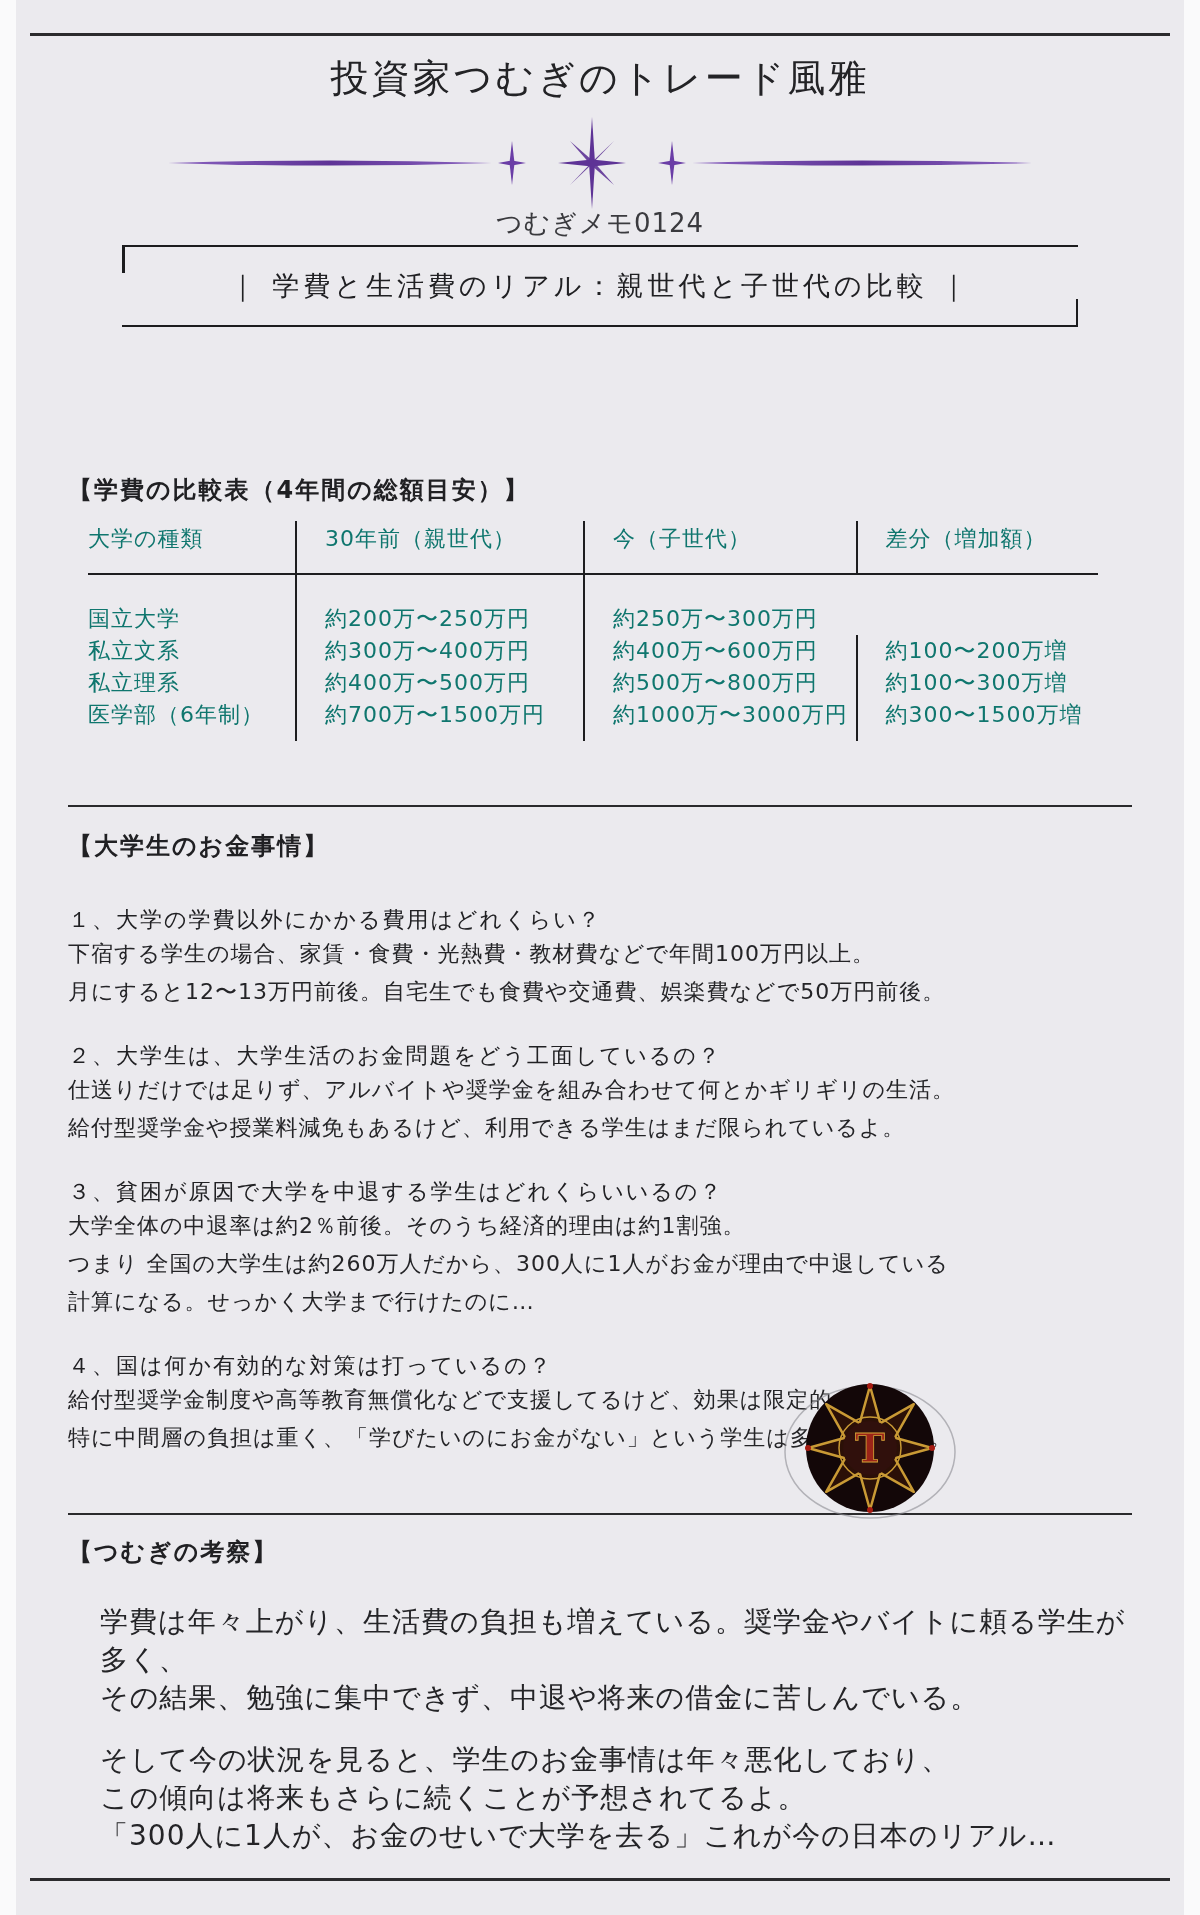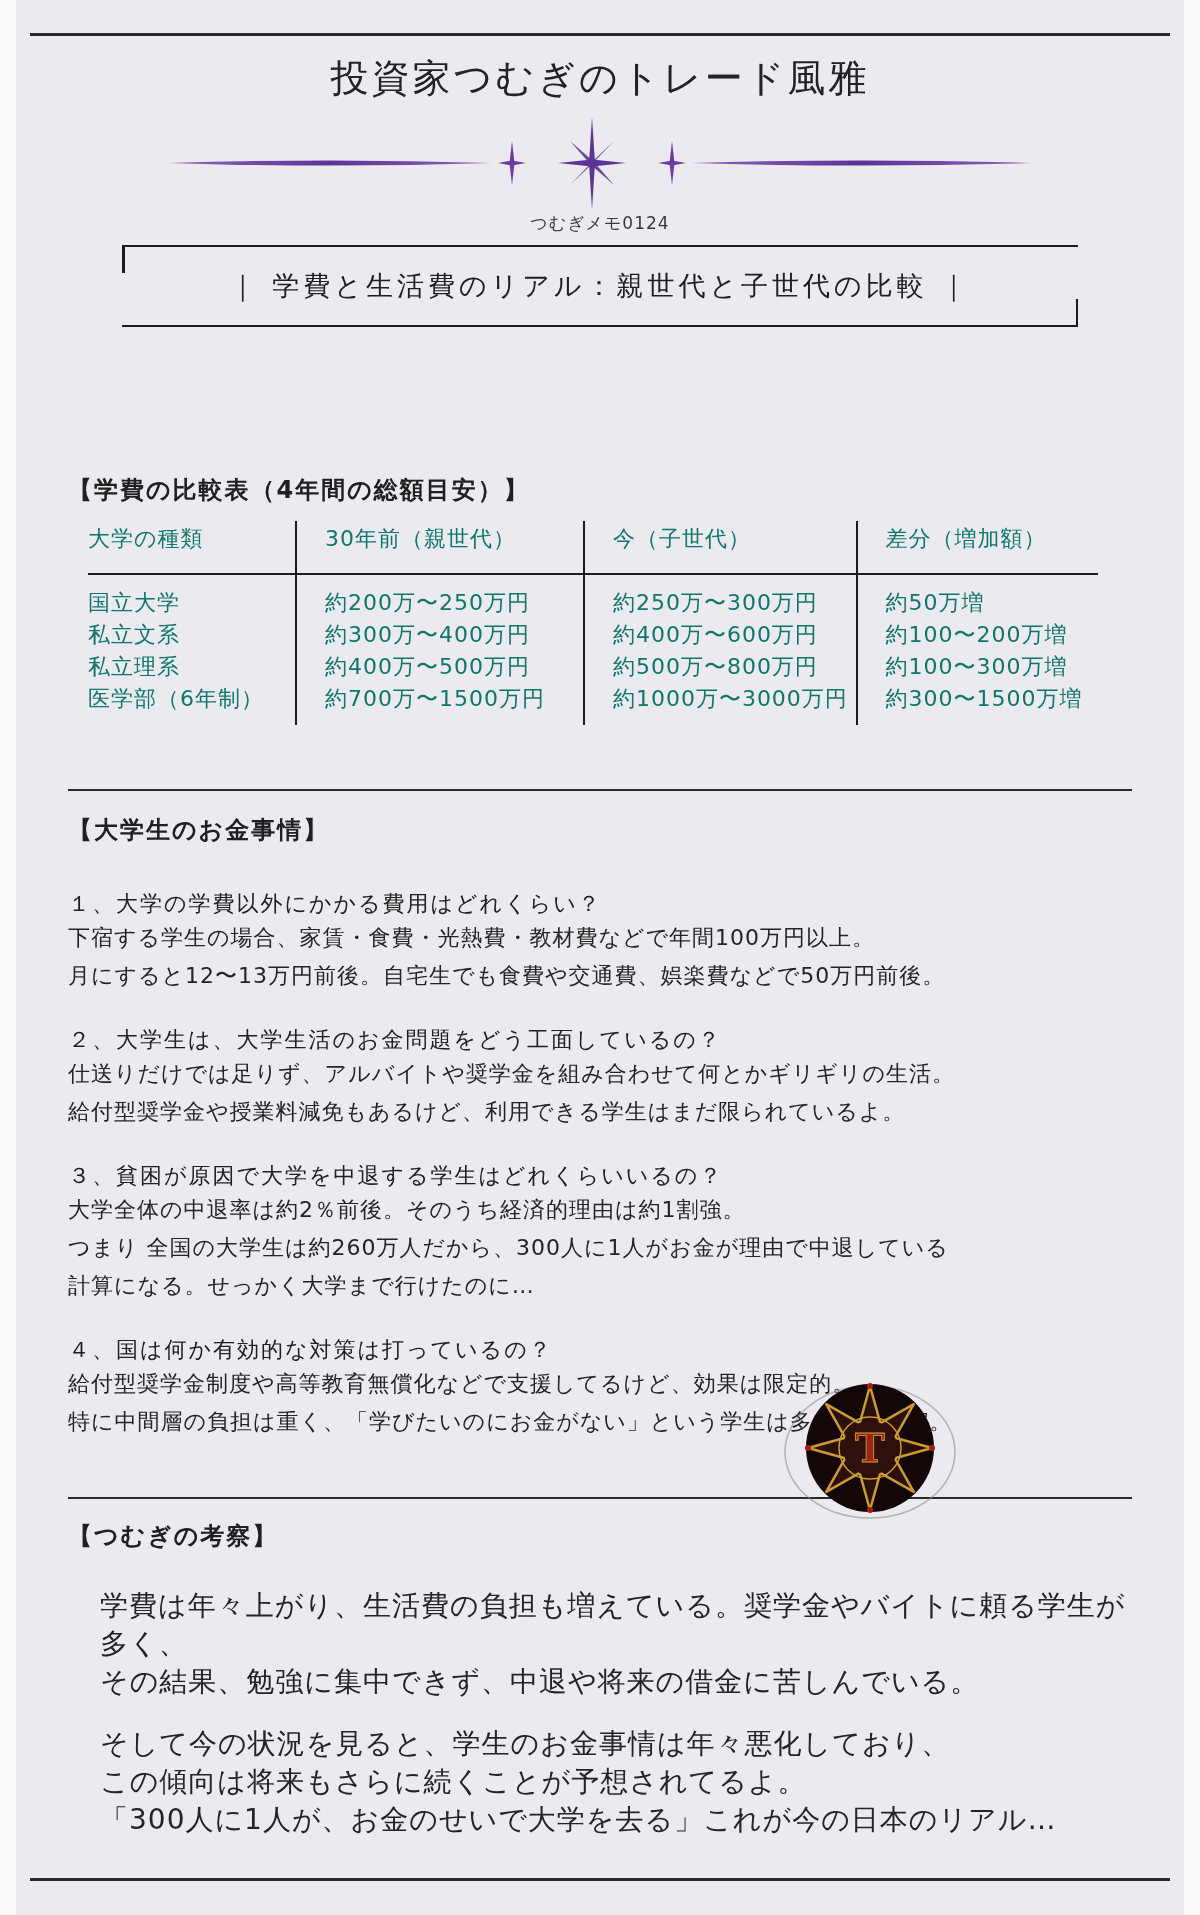--- a/index.html
+++ b/index.html
@@ -20,21 +20,21 @@
 
   .title{
     margin:42px 0 0;
     text-align:center;
     font-size:38px;font-weight:500;letter-spacing:3px;line-height:38px;
     color:#232326;
   }
   .divider-svg{display:block;margin:20px auto 0;}
   .memo{
     margin:0;text-align:center;
-    font-size:17px;line-height:28px;letter-spacing:1px;color:#3a3a3e;
+    font-size:26px;line-height:28px;letter-spacing:1px;color:#3a3a3e;
   }
 
   .frame{
     position:relative;
     margin:8px 54px 0;
     border-top:2.5px solid #1c1c1e;
     border-bottom:2.5px solid #1c1c1e;
     padding:22px 10px;
     text-align:center;
   }
@@ -48,21 +48,21 @@
   .st-tuition{margin-top:148px;}
   .st-money{margin-top:24px;}
   .st-insight{margin-top:22px;}
 
   .table{margin:16px 34px 0 20px;}
   .tr{display:grid;grid-template-columns:20.5% 28.5% 27% 24%;}
   .td{font-size:22px;letter-spacing:1px;color:#0f766e;}
   .thead .td{padding-top:4px;padding-bottom:20px;line-height:28px;border-bottom:2px solid #1d1d1f;}
   .td.c1,.td.c2,.td.c3{border-left:2px solid #1d1d1f;padding-left:28px;}
   .tbody-row .td{line-height:32px;}
-  .tbody-row.first .td{padding-top:12px;}
+  .tbody-row.first .td{padding-top:28px;}
   .tbody-row.last .td{padding-bottom:10px;}
 
   .rule{border:none;height:2px;background:#2a2a2c;margin:0;}
   .rule1{margin-top:64px;}
   .rule2{margin-top:56px;}
 
   .qa{margin-top:30px;}
   .qa-first{margin-top:44px;}
   .q{font-size:22px;line-height:30px;letter-spacing:2px;color:#202023;}
   .a{font-size:22px;line-height:38px;letter-spacing:1px;color:#242427;}
@@ -124,21 +124,20 @@
       <div class="tr thead">
         <div class="td c0">大学の種類</div>
         <div class="td c1">30年前（親世代）</div>
         <div class="td c2">今（子世代）</div>
         <div class="td c3">差分（増加額）</div>
       </div>
       <div class="tr tbody-row first">
         <div class="td c0">国立大学</div>
         <div class="td c1">約200万〜250万円</div>
         <div class="td c2">約250万〜300万円</div>
-        <div class="td c3">約50万増</div>
       </div>
       <div class="tr tbody-row">
         <div class="td c0">私立文系</div>
         <div class="td c1">約300万〜400万円</div>
         <div class="td c2">約400万〜600万円</div>
         <div class="td c3">約100〜200万増</div>
       </div>
       <div class="tr tbody-row">
         <div class="td c0">私立理系</div>
         <div class="td c1">約400万〜500万円</div>

